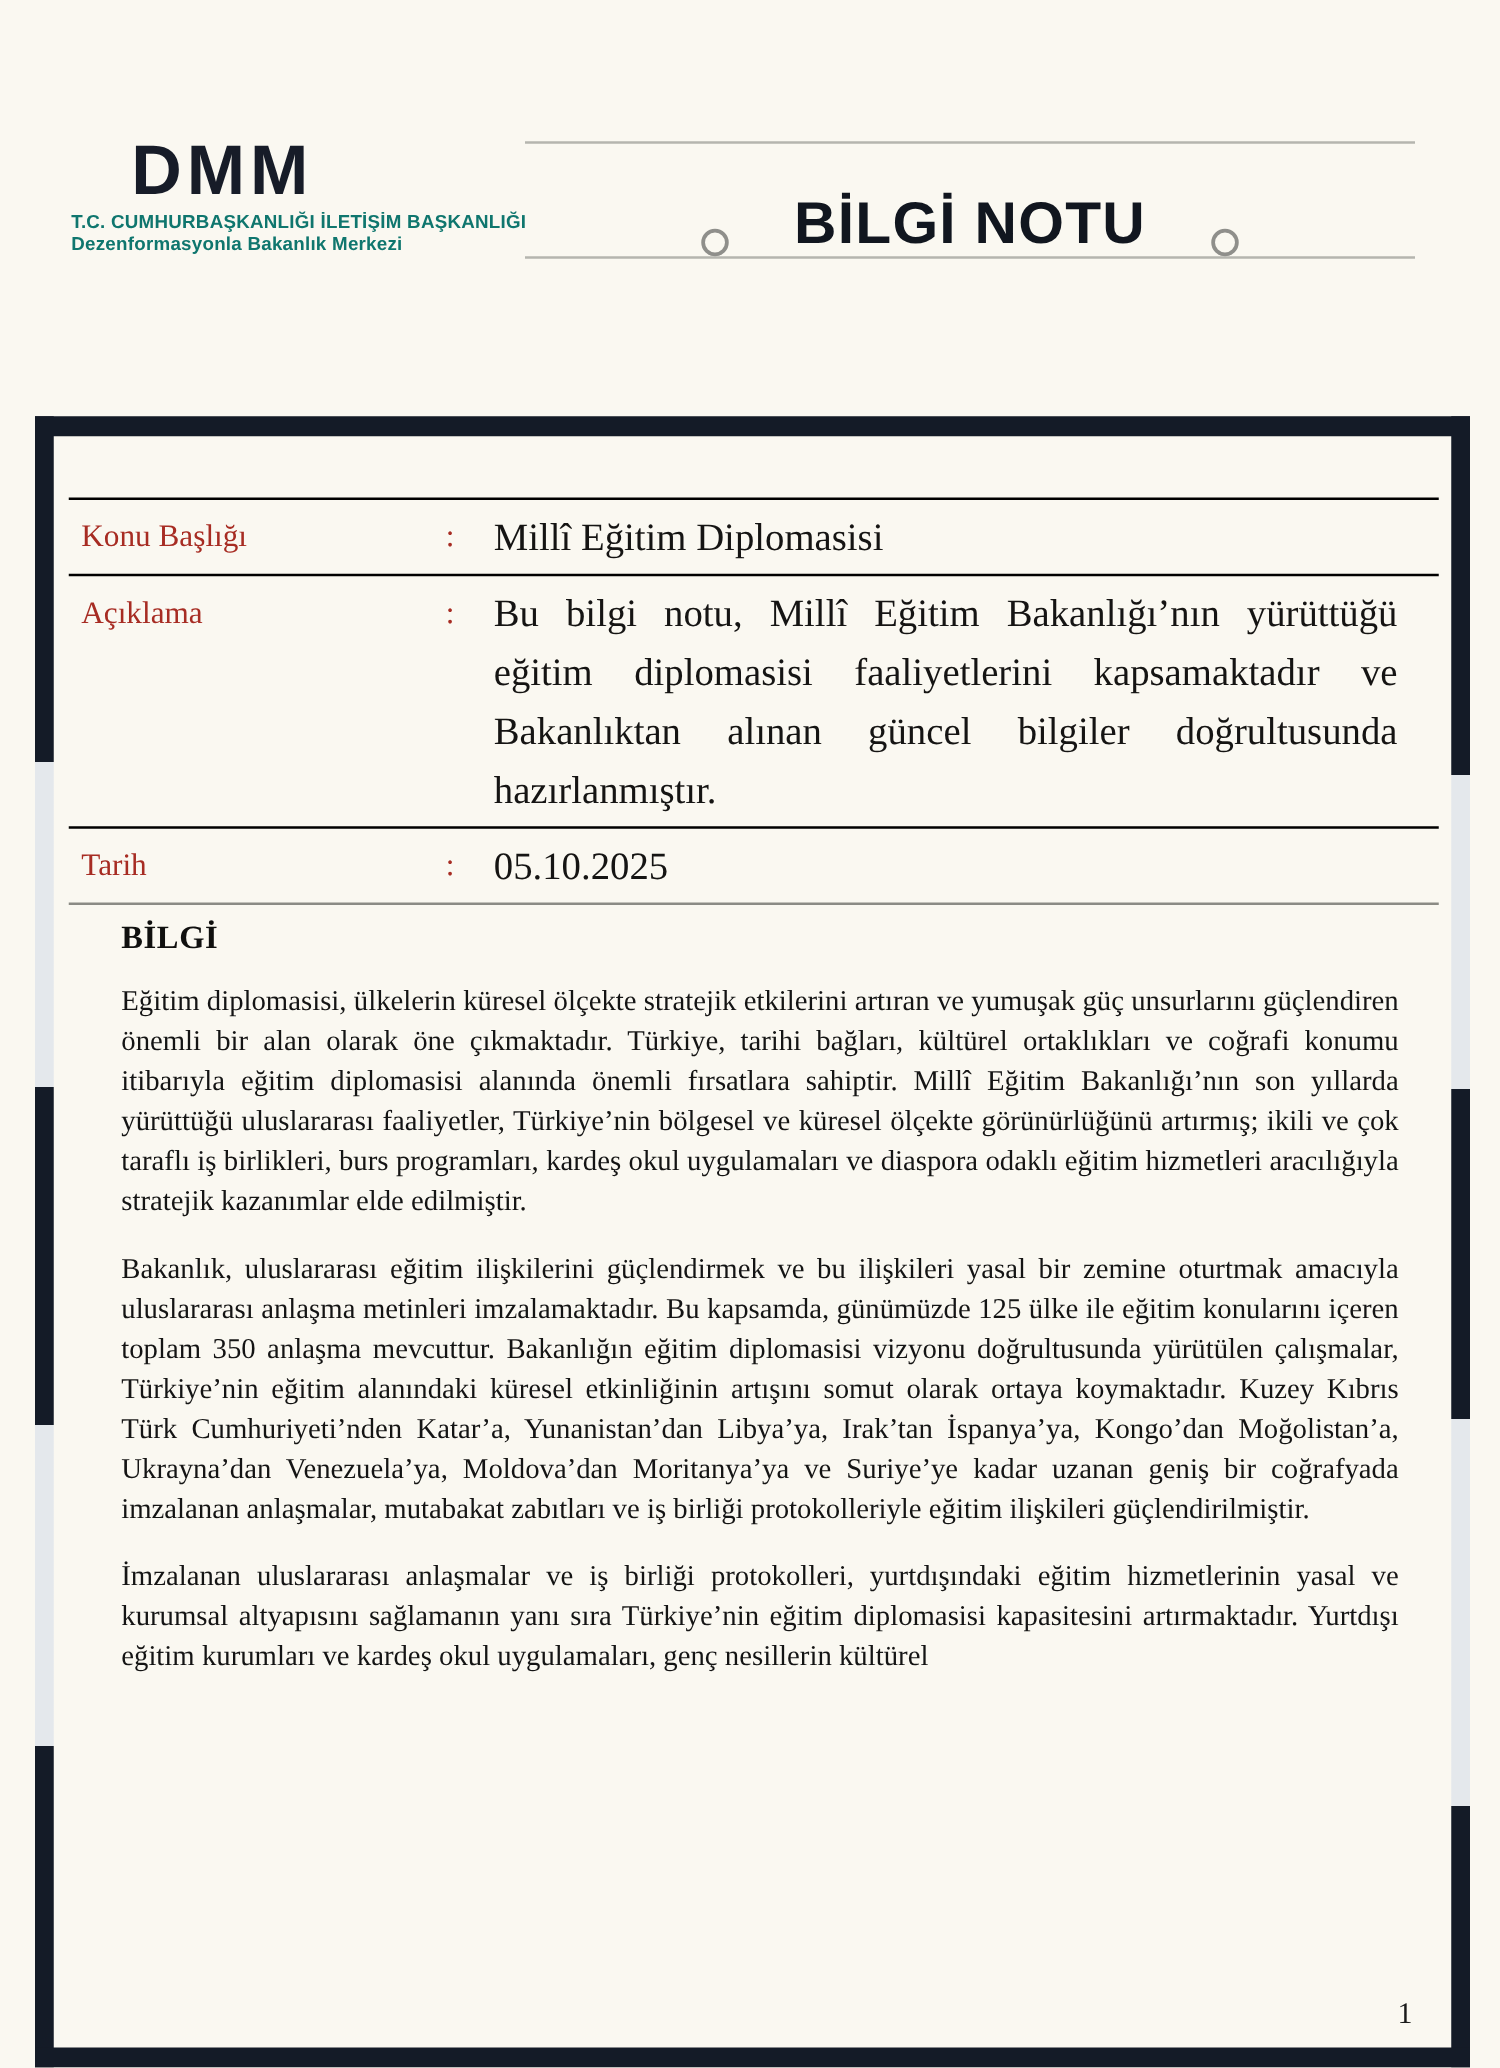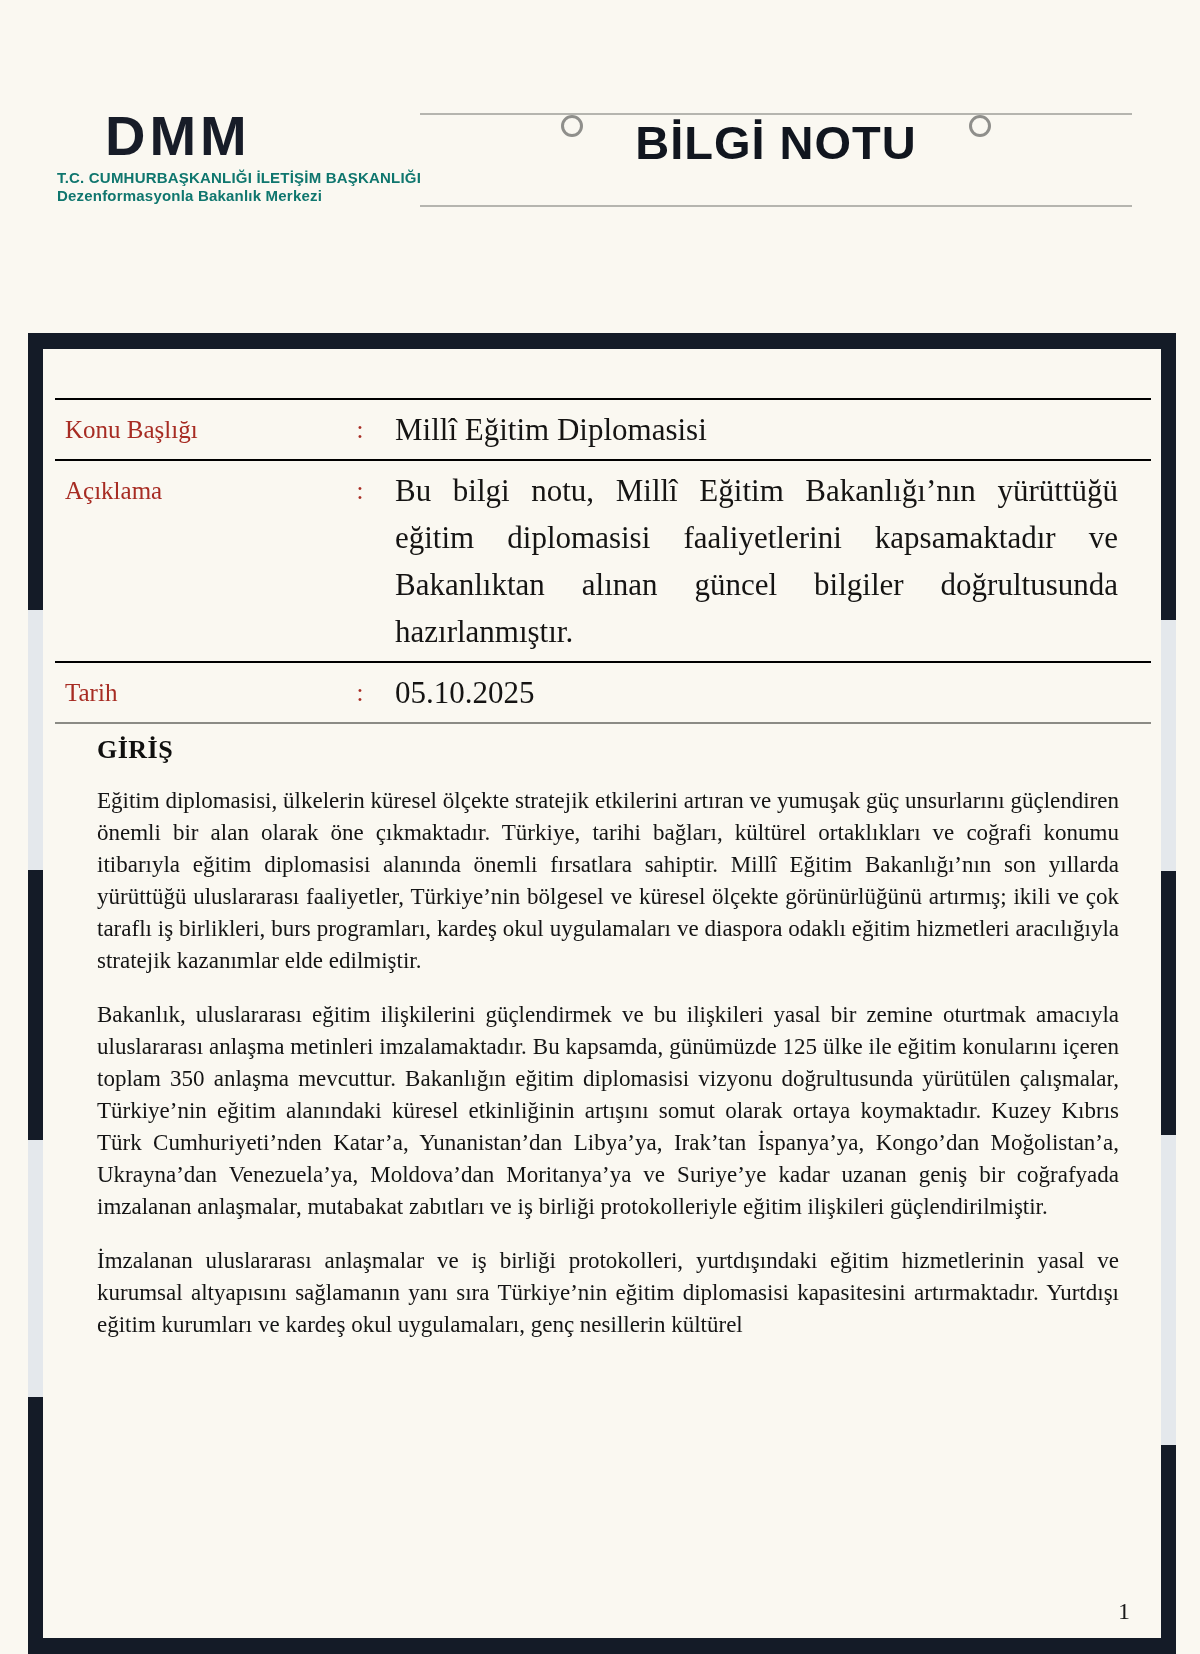--- a/index.html
+++ b/index.html
@@ -9,21 +9,21 @@
   
   .logo-block{position:absolute;left:57px;top:110px;color:#1b202c;}
   .logo-wordmark{font-family:"Liberation Sans",sans-serif;font-weight:bold;font-size:56px;
     line-height:52px;letter-spacing:4px;color:#171c28;margin-left:48px;}
   .logo-org{font-family:"Liberation Sans",sans-serif;font-weight:bold;font-size:15px;
     line-height:18px;color:#0f766e;letter-spacing:0.2px;}
   .logo-org.first{margin-top:7px;}
 
   .title-block{position:absolute;left:420px;top:113px;width:712px;height:90px;
     border-top:2px solid #b5b5af;border-bottom:2px solid #b5b5af;
-    display:flex;align-items:flex-start;justify-content:center;gap:52px;}
+    display:flex;align-items:flex-end;justify-content:center;gap:52px;}
   .note-title{font-family:"Liberation Sans",sans-serif;font-weight:bold;font-size:47px;
     color:#11161f;letter-spacing:1px;white-space:nowrap;}
   .ring{width:16px;height:16px;border:3px solid #8f8f8b;border-radius:50%;background:transparent;flex:0 0 auto;}
 
   
   .frame-top{position:absolute;left:28px;top:333px;width:1148px;height:16px;background:#141b27;}
   .frame-bottom{position:absolute;left:28px;top:1638px;width:1148px;height:16px;background:#141b27;}
   .frame-left{position:absolute;left:28px;top:333px;width:15px;height:1321px;
     background:linear-gradient(to bottom,
       #141b27 0 277px,#e4e8ec 277px 537px,#141b27 537px 807px,#e4e8ec 807px 1064px,#141b27 1064px 100%);}
@@ -83,21 +83,21 @@
       <div class="row-value justified">Bu bilgi notu, Millî Eğitim Bakanlığı’nın yürüttüğü eğitim diplomasisi faaliyetlerini kapsamaktadır ve Bakanlıktan alınan güncel bilgiler doğrultusunda hazırlanmıştır.</div>
     </div>
     <div class="info-row last">
       <div class="row-label">Tarih</div>
       <div class="row-colon">:</div>
       <div class="row-value">05.10.2025</div>
     </div>
   </div>
 
   <div class="content">
-    <h2 class="section-heading">GİRİŞ</h2>
+    <h2 class="section-heading">BİLGİ</h2>
     <p>Eğitim diplomasisi, ülkelerin küresel ölçekte stratejik etkilerini artıran ve yumuşak güç unsurlarını güçlendiren önemli bir alan olarak öne çıkmaktadır. Türkiye, tarihi bağları, kültürel ortaklıkları ve coğrafi konumu itibarıyla eğitim diplomasisi alanında önemli fırsatlara sahiptir. Millî Eğitim Bakanlığı’nın son yıllarda yürüttüğü uluslararası faaliyetler, Türkiye’nin bölgesel ve küresel ölçekte görünürlüğünü artırmış; ikili ve çok taraflı iş birlikleri, burs programları, kardeş okul uygulamaları ve diaspora odaklı eğitim hizmetleri aracılığıyla stratejik kazanımlar elde edilmiştir.</p>
     <p>Bakanlık, uluslararası eğitim ilişkilerini güçlendirmek ve bu ilişkileri yasal bir zemine oturtmak amacıyla uluslararası anlaşma metinleri imzalamaktadır. Bu kapsamda, günümüzde 125 ülke ile eğitim konularını içeren toplam 350 anlaşma mevcuttur. Bakanlığın eğitim diplomasisi vizyonu doğrultusunda yürütülen çalışmalar, Türkiye’nin eğitim alanındaki küresel etkinliğinin artışını somut olarak ortaya koymaktadır. Kuzey Kıbrıs Türk Cumhuriyeti’nden Katar’a, Yunanistan’dan Libya’ya, Irak’tan İspanya’ya, Kongo’dan Moğolistan’a, Ukrayna’dan Venezuela’ya, Moldova’dan Moritanya’ya ve Suriye’ye kadar uzanan geniş bir coğrafyada imzalanan anlaşmalar, mutabakat zabıtları ve iş birliği protokolleriyle eğitim ilişkileri güçlendirilmiştir.</p>
     <p>İmzalanan uluslararası anlaşmalar ve iş birliği protokolleri, yurtdışındaki eğitim hizmetlerinin yasal ve kurumsal altyapısını sağlamanın yanı sıra Türkiye’nin eğitim diplomasisi kapasitesini artırmaktadır. Yurtdışı eğitim kurumları ve kardeş okul uygulamaları, genç nesillerin kültürel</p>
   </div>
 
   <div class="page-number">1</div>
 
 </div>
 
 </body></html>

